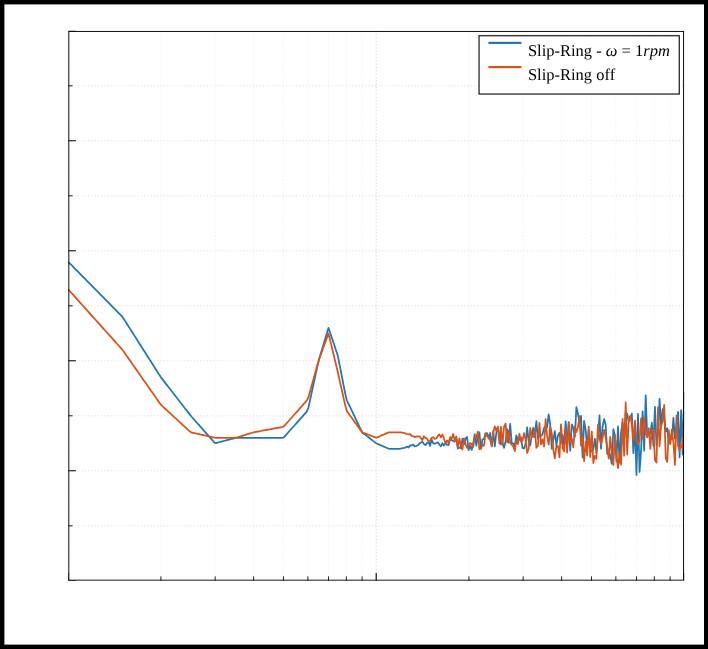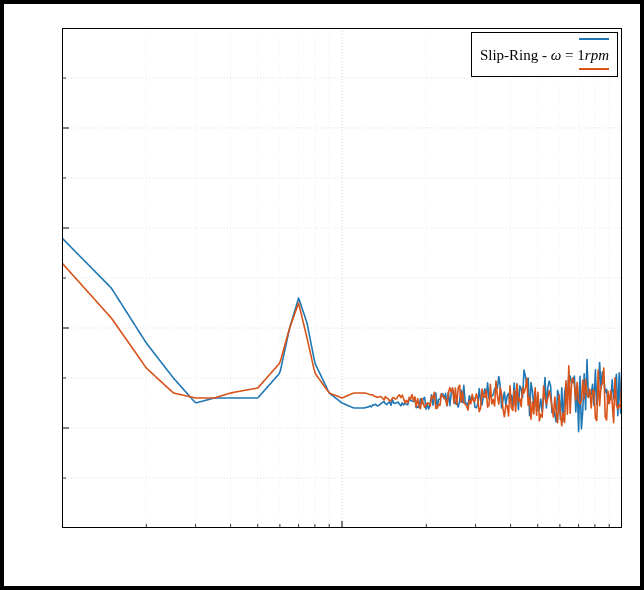--- a/index.html
+++ b/index.html
@@ -35,25 +35,24 @@
     top: 28px;
     background: #fff;
     border: 1px solid #000;
     padding: 4px 8px 5px 8px;
     font-size: 15px;
     line-height: 1.3;
     font-family: "Georgia", "Times New Roman", serif;
   }
   .legend-row {
     display: flex;
-    align-items: flex-end;
+    align-items: flex-start;
     gap: 6px;
     white-space: nowrap;
     padding: 1px 0;
-    flex-direction: column;
   }
   .legend-swatch {
     width: 30px;
     height: 0;
     border-top-width: 2px;
     border-top-style: solid;
     flex: 0 0 auto;
   }
   .greek { font-style: italic; font-family: Georgia, serif; }
 </style>
@@ -128,16 +127,17 @@
       </svg>
   </div>
 
   <div class="legend-box">
     <div class="legend-row">
       <span class="legend-swatch" style="border-top-color:#1f77b4"></span>
       <span>Slip-Ring - <span class="greek">ω</span> = 1<span class="greek">rpm</span></span>
     </div>
     <div class="legend-row">
       <span class="legend-swatch" style="border-top-color:#d95319"></span>
+      <span>Slip-Ring off</span>
     </div>
   </div>
 
 </div>
 
 </body></html>

